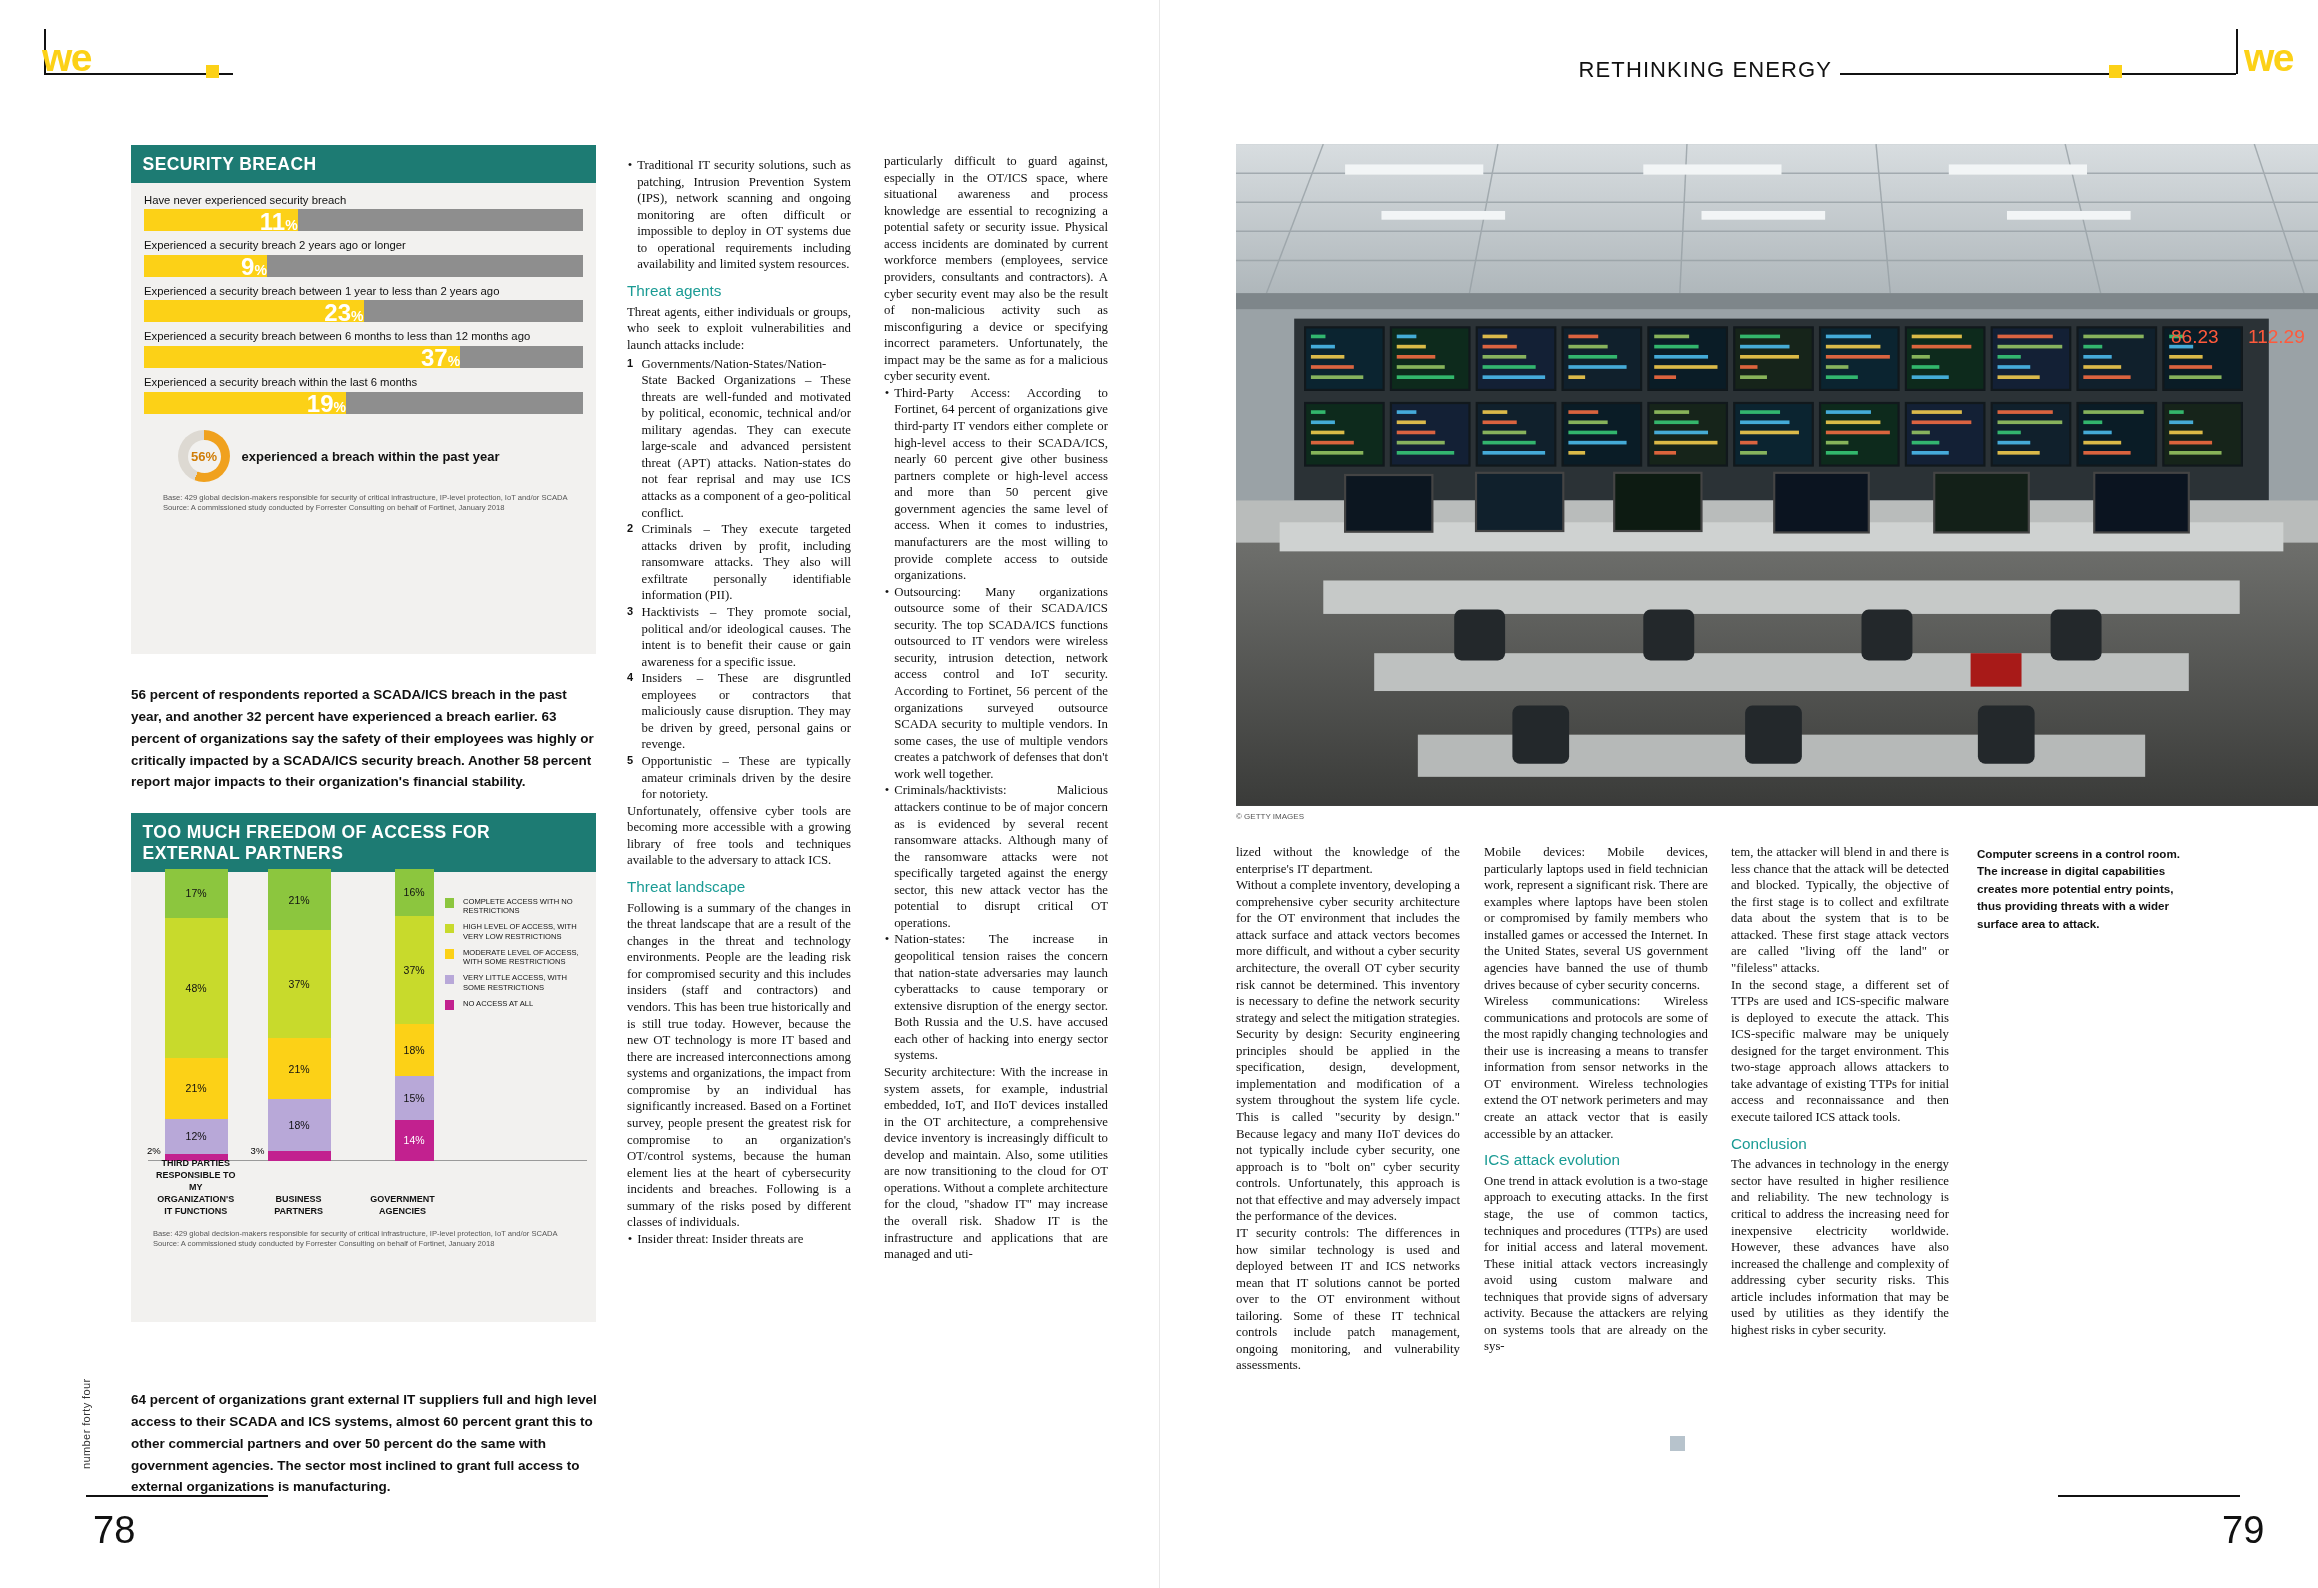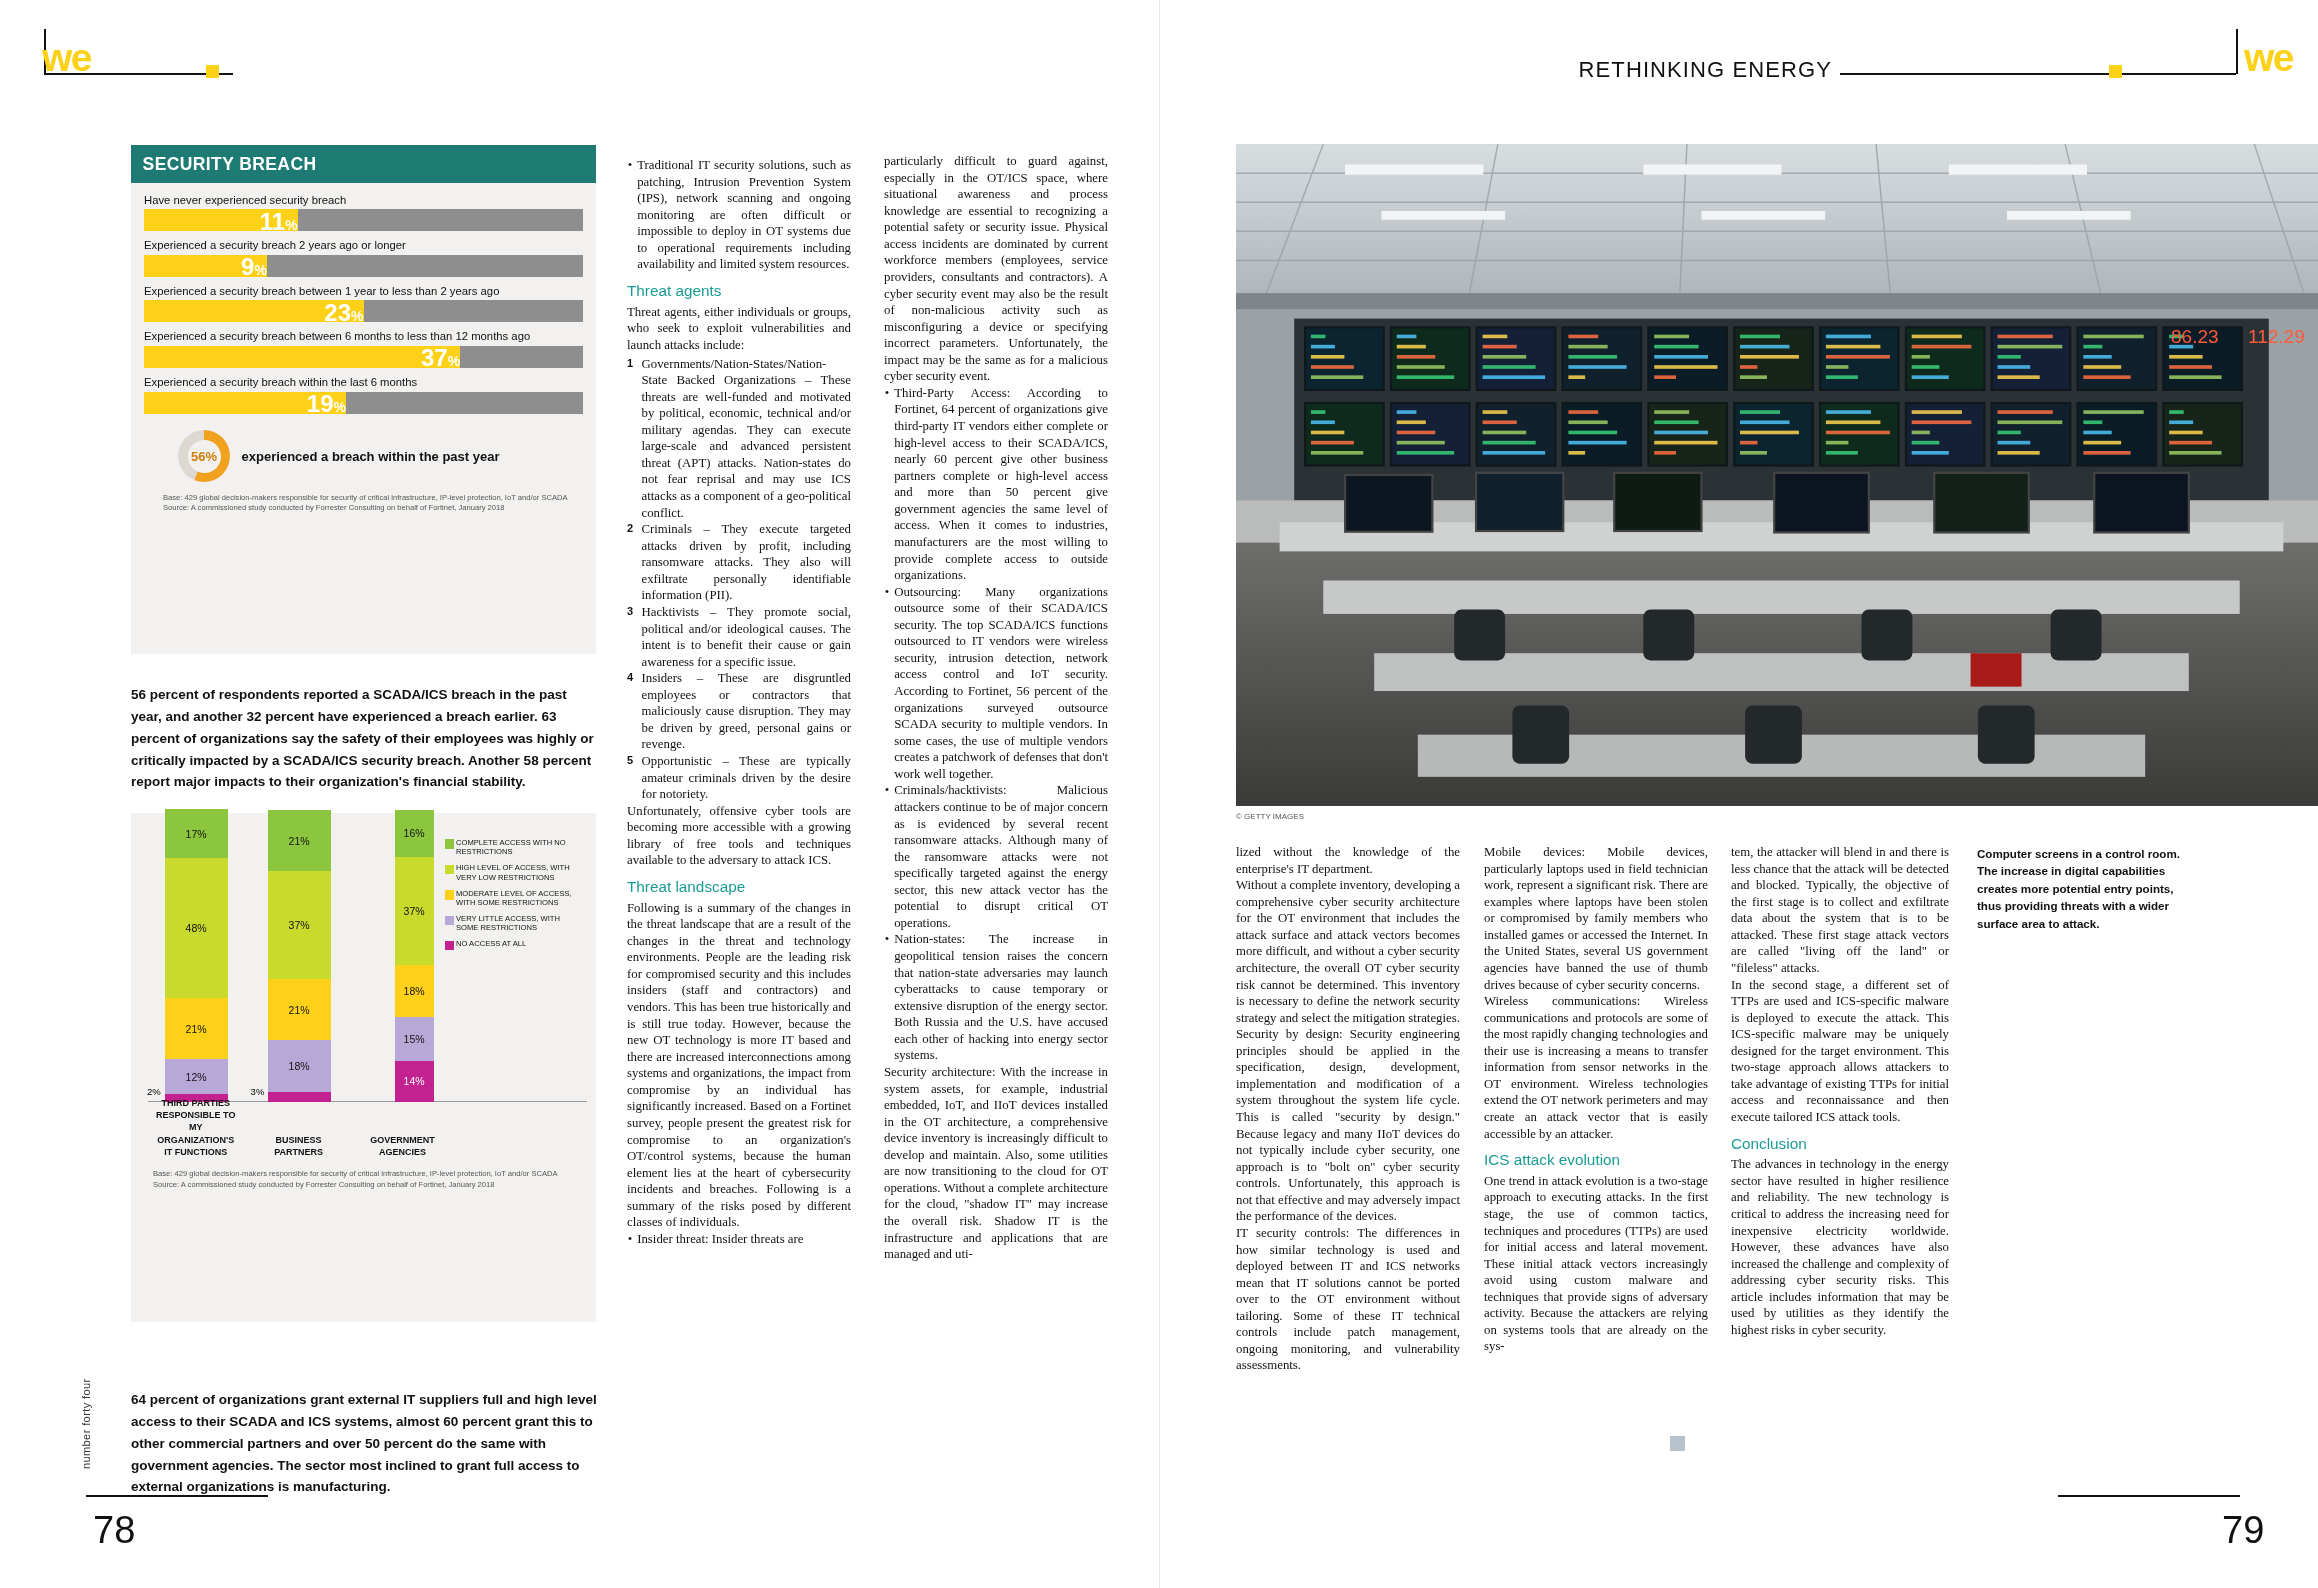--- a/index.html
+++ b/index.html
@@ -68,21 +68,21 @@
 
   #panel-access { left:131px; top:813px; width:465px; height:509px; background:#f2f1ef; }
   .chart-area { position:relative; margin:11.6px 8.7px 0 11.6px; height:342px; }
   .stack-col { position:absolute; bottom:65px; width:63px; }
   .seg { width:100%; display:flex; align-items:center; justify-content:center;
          font-family:"Liberation Sans", sans-serif; font-size:10.5px; color:#111; }
   .axis-line { position:absolute; left:5.8px; right:0; bottom:65px; height:0.7px; background:#9a9a9a; }
   .col-label { position:absolute; bottom:8.7px; width:86px; text-align:center;
      font-family:"Liberation Sans", sans-serif; font-weight:bold; font-size:9px; line-height:1.35; color:#111; }
   .legend { position:absolute; right:5.8px; top:13px; width:137px; }
-  .legend-item { display:flex; align-items:flex-start; gap:2px; margin-bottom:6.5px; }
+  .legend-item { display:flex; align-items:flex-start; gap:9px; margin-bottom:6.5px; }
   .legend-sw { width:9.5px; height:9.5px; flex:0 0 9.5px; margin-top:1.5px; }
   .legend-tx { font-family:"Liberation Sans", sans-serif; font-size:7.6px; line-height:1.25; color:#111; }
 
   
   .col { position:absolute; font-family:"Liberation Serif", serif; font-size:12.8px; line-height:1.295; color:#111; text-align:justify; }
   .col p { margin:0; text-indent:0; }
   .subhead { font-family:"Liberation Sans", sans-serif; font-size:15.3px; color:#1a9b94; margin:8px 0 2.9px 0; }
   .bullet { position:relative; padding-left:10.2px; }
   .bullet::before { content:"•"; position:absolute; left:0.7px; top:0; }
   .numitem { position:relative; padding-left:14.5px; }
@@ -167,20 +167,21 @@
         </div>
       <div class="donut-text">experienced a breach within the past year</div>
     </div>
     <div class="panel-source" style="white-space:pre-line">Base: 429 global decision-makers responsible for security of critical infrastructure, IP-level protection, IoT and/or SCADA
 Source: A commissioned study conducted by Forrester Consulting on behalf of Fortinet, January 2018</div>
   </div>
 
   <div class="pull-bold" id="pull1">56 percent of respondents reported a SCADA/ICS breach in the past year, and another 32 percent have experienced a breach earlier. 63 percent of organizations say the safety of their employees was highly or critically impacted by a SCADA/ICS security breach. Another 58 percent report major impacts to their organization's financial stability.</div>
 
   <div class="panel" id="panel-access">
+    <div class="panel-head teal2">TOO MUCH FREEDOM OF ACCESS FOR EXTERNAL PARTNERS</div>
 
     <div class="chart-area">
       <div class="axis-line"></div>
 
       <div class="stack-col" style="left:22px;">
         <div class="seg" style="height:49px; background:#8cc63e;">17%</div>
         <div class="seg" style="height:140px; background:#c8da2c;">48%</div>
         <div class="seg" style="height:61px; background:#fcd117;">21%</div>
         <div class="seg" style="height:35px; background:#b8a8d8;">12%</div>
         <div class="seg" style="height:7.3px; background:#c2218f;"></div>

